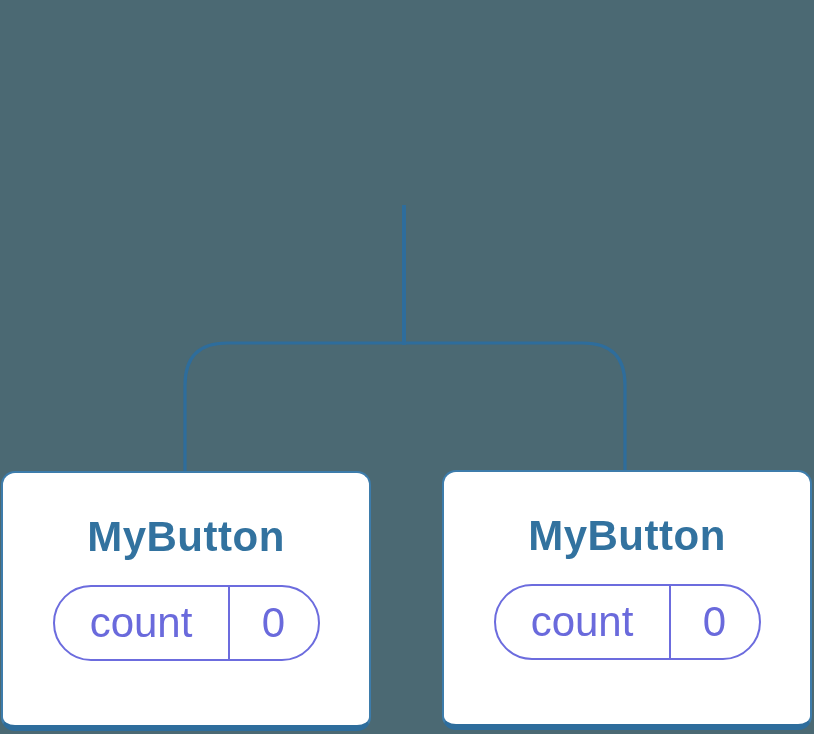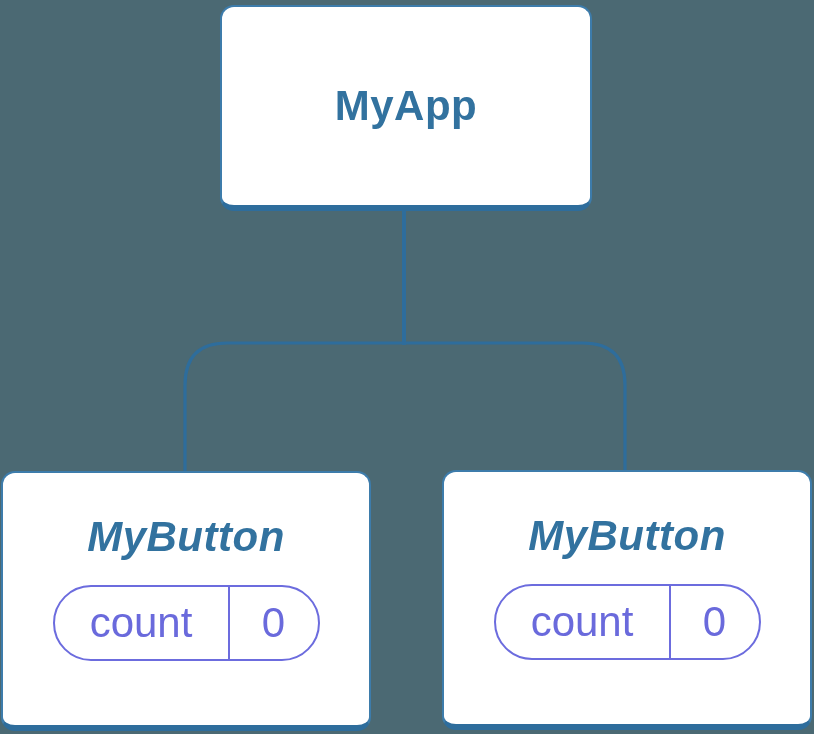--- a/index.html
+++ b/index.html
@@ -33,21 +33,21 @@
     color: var(--title, #32729F);
     font-size: 42px;
     font-weight: 700;
     letter-spacing: 0.5px;
     line-height: 1.15;
   }
   .root  { left: 220px; top: 5px;   width: 372px; height: 206px; justify-content: center; }
   .child { width: 370px; height: 260px; }
   .child-left  { left: 1px;   top: 471px; }
   .child-right { left: 442px; top: 470px; }
-  .child .card-title { margin-top: 40px; font-style: italic; }
+  .child .card-title { margin-top: 40px; }
   .pill {
     margin-top: 24px;
     box-sizing: border-box;
     width: 267px;
     height: 76px;
     background: var(--card-bg, #FFFFFF);
     border: 2px solid var(--pill-border, #6C6CDE);
     border-radius: 52px;
     display: flex;
     overflow: hidden;
@@ -75,23 +75,20 @@
 </head>
 <body>
 
 <div class="diagram">
 
   <svg class="connectors" viewBox="0 0 814 734" aria-hidden="true">
     <path class="stem" d="M404 205 L404 345"></path>
     <path class="branch" d="M185 473 L185 385 Q185 343 227 343 L583 343 Q625 343 625 385 L625 473"></path>
   </svg>
 
-  <div class="card root">
-    <span class="card-title">MyApp</span>
-  </div>
 
   <div class="card child child-left">
     <span class="card-title">MyButton</span>
     <div class="pill">
       <span class="pill-key">count</span>
       <span class="pill-value">0</span>
     </div>
   </div>
 
   <div class="card child child-right">

